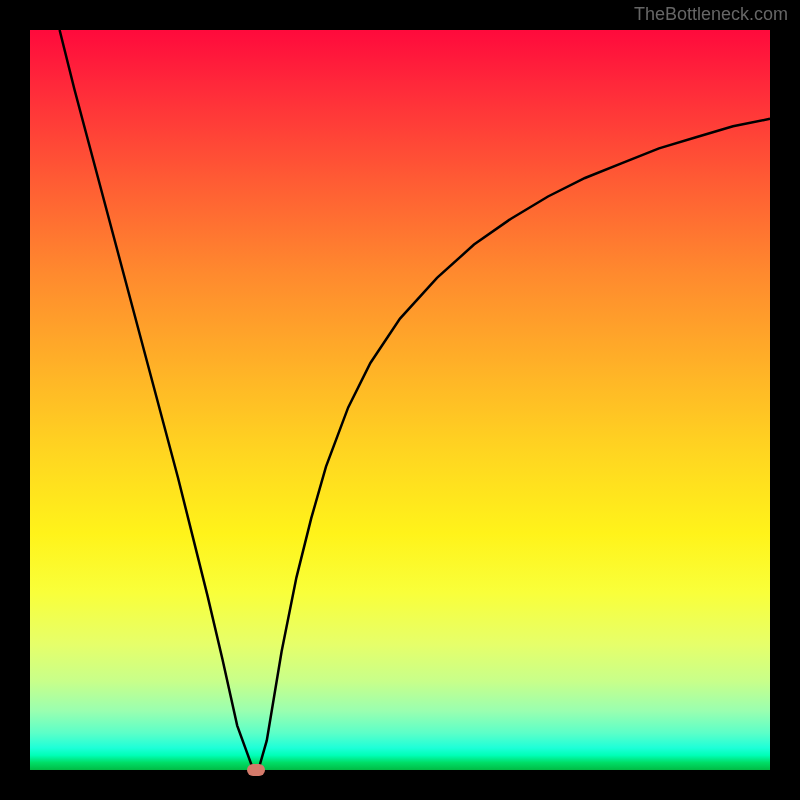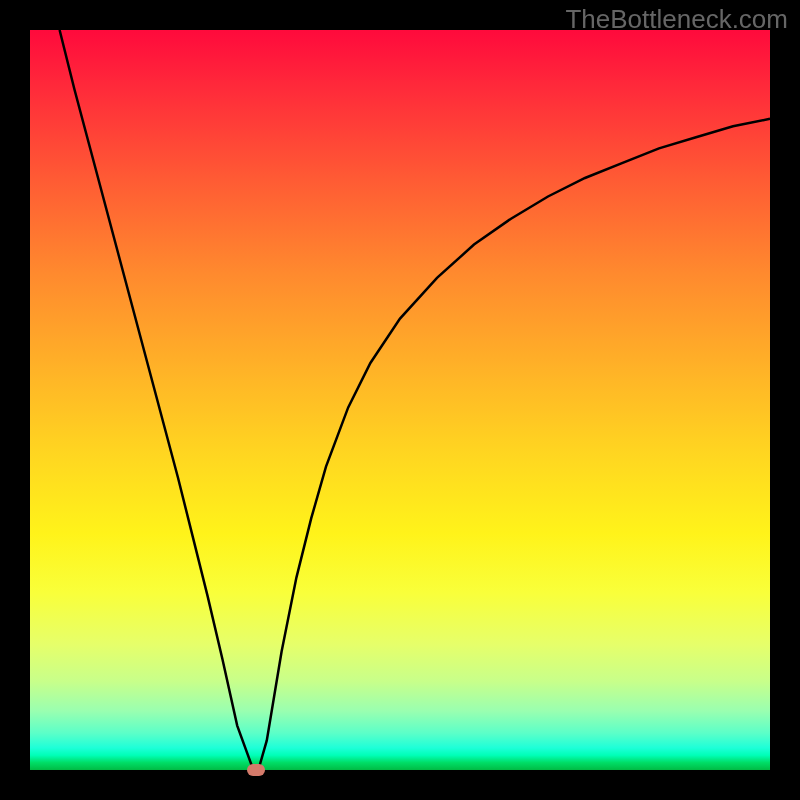--- a/index.html
+++ b/index.html
@@ -9,21 +9,21 @@
     height: 800px;
     background: #000;
     font-family: Arial, sans-serif;
     overflow: hidden;
   }
   .watermark {
     position: absolute;
     top: 4px;
     right: 12px;
     color: #666;
-    font-size: 26px;
+    font-size: 18px;
     font-weight: 500;
     z-index: 10;
   }
   .frame {
     position: absolute;
     left: 30px;
     top: 30px;
     width: 740px;
     height: 740px;
     background: linear-gradient(to bottom,

